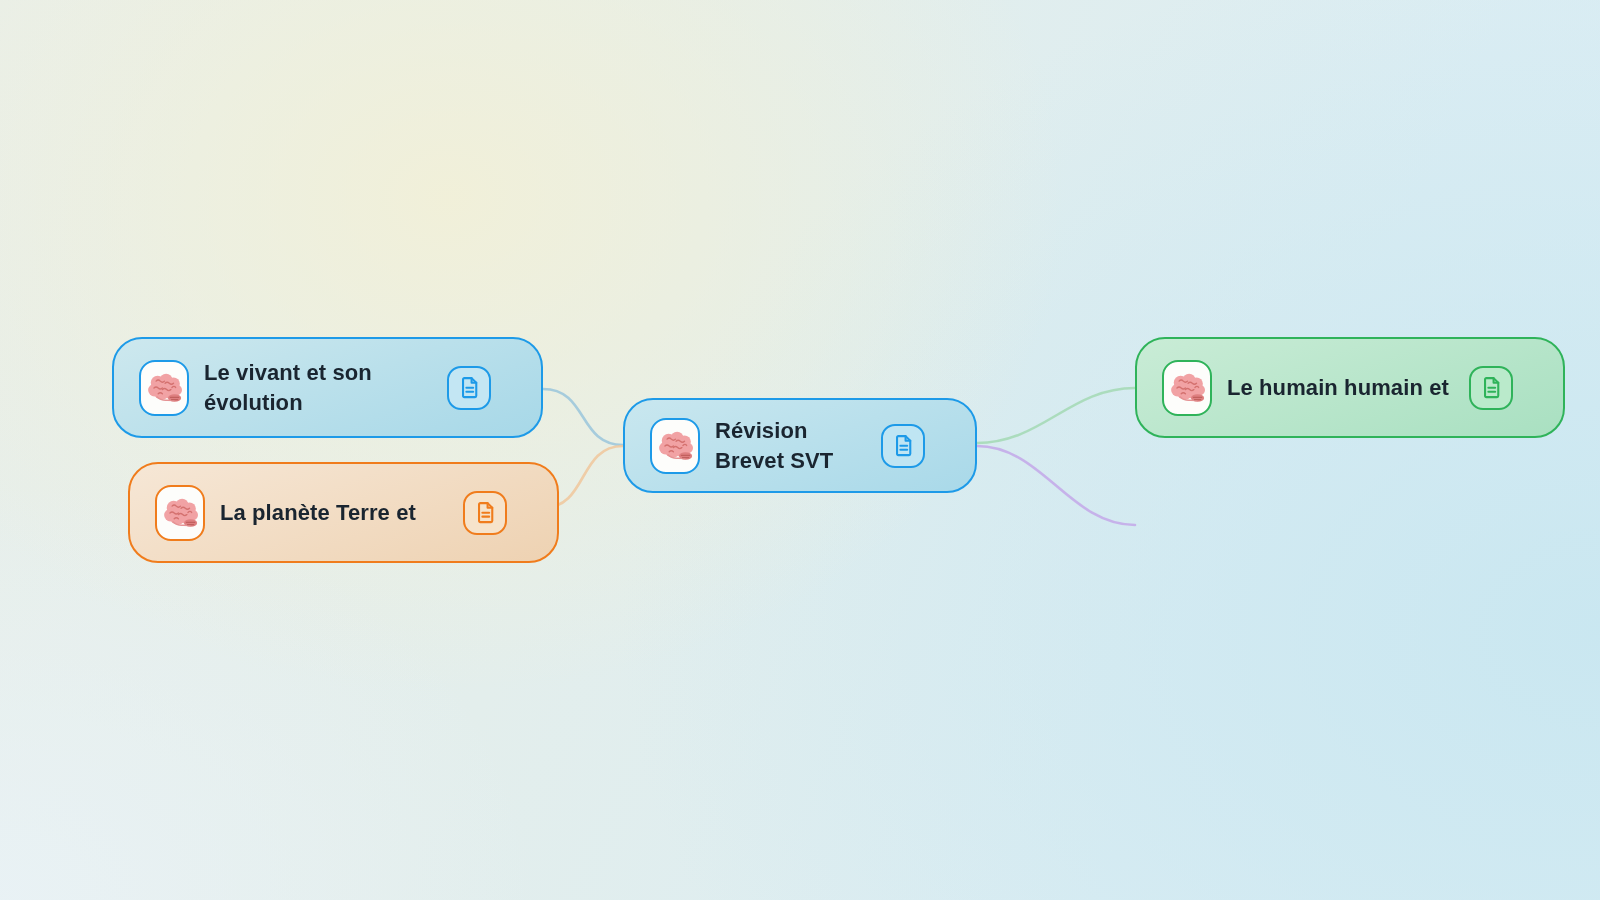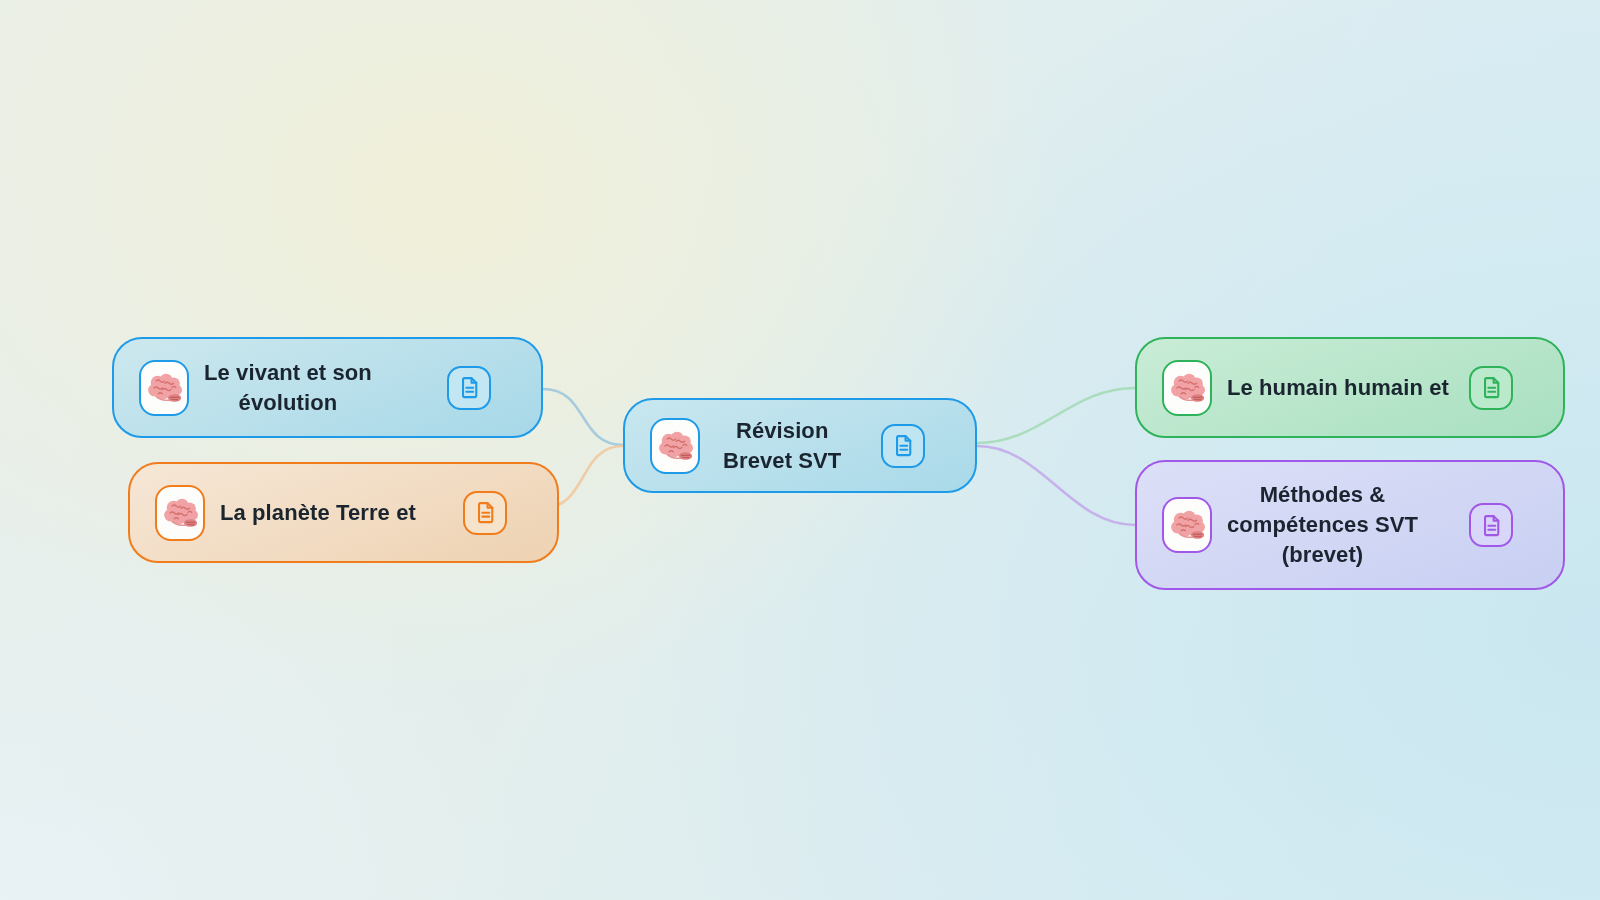--- a/index.html
+++ b/index.html
@@ -9,21 +9,20 @@
     overflow: hidden;
   }
   .canvas {
     position: relative;
     width: 1600px; height: 900px;
     background:
       radial-gradient(1000px 800px at 28% 22%, rgba(243,240,214,0.85), rgba(243,240,214,0) 62%),
       radial-gradient(1400px 1000px at 100% 70%, rgba(199,230,240,0.85), rgba(199,230,240,0) 70%),
       radial-gradient(900px 700px at 0% 100%, rgba(233,242,246,0.9), rgba(233,242,246,0) 60%),
       linear-gradient(115deg, #e9efe9 0%, #e3eeec 40%, #dbedf3 75%, #d9edf4 100%);
-    text-align: center;
   }
   svg.edges {
     position: absolute; left: 0; top: 0;
     width: 1600px; height: 900px;
     pointer-events: none;
   }
   svg.edges path {
     fill: none;
     stroke: var(--edge);
     stroke-width: 2.6;
@@ -36,21 +35,21 @@
     display: flex;
     align-items: center;
     padding: 0 104px 0 25px;
     border: 2.5px solid var(--accent);
     border-radius: 30px;
     background: linear-gradient(160deg, var(--bg1) 0%, var(--bg2) 100%);
     cursor: pointer;
   }
   .n-vivant   { left: 112px;  top: 337px; width: 431px; height: 101px; }
   .n-terre    { left: 128px;  top: 462px; width: 431px; height: 101px; }
-  .n-center   { left: 623px;  top: 398px; width: 354px; height: 95px; gap: 8px;  }
+  .n-center   { left: 623px;  top: 398px; width: 354px; height: 95px;  }
   .n-corps    { left: 1135px; top: 337px; width: 430px; height: 101px; }
   .n-methodes { left: 1135px; top: 460px; width: 430px; height: 130px; }
   .badge {
     flex: 0 0 auto;
     width: 46px; height: 52px;
     border: 2.5px solid var(--accent);
     border-radius: 16px;
     background: #fdfdfb;
     display: flex; align-items: center; justify-content: center;
     margin-right: 15px;
@@ -193,33 +192,14 @@
     </div>
     <button class="docbtn">
       <span style="display:flex">
         <svg width="25" height="25" viewBox="0 0 24 24">
             <use href="#doc"></use>
           </svg>
       </span>
     </button>
   </div>
 
-  <div class="node n-methodes" style="--accent: #a158e8; --bg1: #dcdff7; --bg2: #c8cff2; --btn: #d9d7f9;">
-    <span class="badge">
-      <svg width="36" height="32" viewBox="2 2 34 30">
-          <use href="#brain"></use>
-        </svg>
-    </span>
-    <div class="title">
-      <span>Méthodes &amp;</span>
-      <span>compétences SVT</span>
-      <span>(brevet)</span>
-    </div>
-    <button class="docbtn">
-      <span style="display:flex">
-        <svg width="25" height="25" viewBox="0 0 24 24">
-            <use href="#doc"></use>
-          </svg>
-      </span>
-    </button>
-  </div>
 
 </div>
 
 </body></html>

